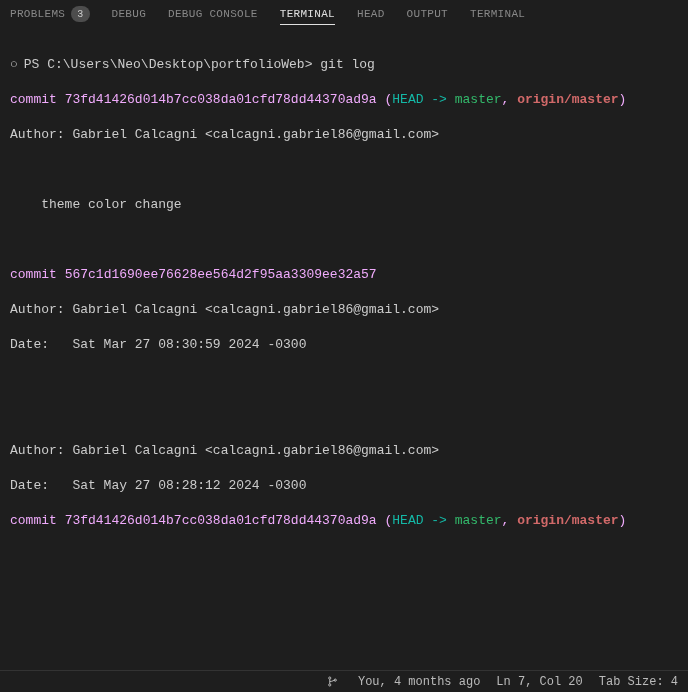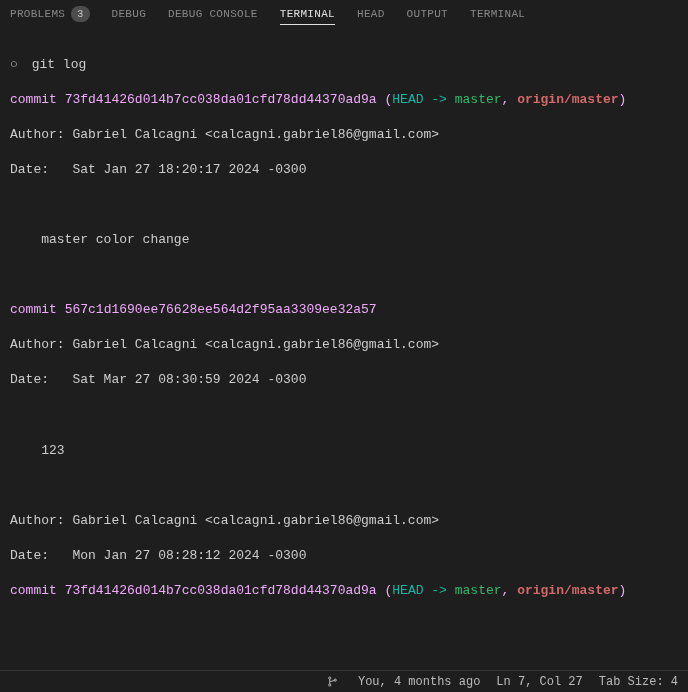--- a/index.html
+++ b/index.html
@@ -97,35 +97,33 @@
   </div>
   <div class="tab">DEBUG</div>
   <div class="tab">DEBUG CONSOLE</div>
   <div class="tab active">TERMINAL</div>
   <div class="tab">HEAD</div>
   <div class="tab">OUTPUT</div>
   <div class="tab">TERMINAL</div>
 </div>
 
 <div class="terminal-body">
-<div class="prompt-line"><span class="prompt-caret">○</span><span> </span><span class="cmd">git log</span></div>
+<div class="prompt-line"><span class="prompt-caret">○</span><span class="prompt-path">PS C:\Users\Neo\Desktop\portfolioWeb&gt;</span><span> </span><span class="cmd">git log</span></div>
 <span class="line"><span class="yellow">commit</span> <span class="yellow">73fd41426d014b7cc038da01cfd78dd44370ad9a</span> <span class="yellow">(</span><span class="cyan">HEAD -&gt; </span><span class="green">master</span><span class="yellow">, </span><span class="red">origin/master</span><span class="yellow">)</span></span>
 <span class="line white">Author: Gabriel Calcagni &lt;calcagni.gabriel86@gmail.com&gt;</span>
-<span class="line white">Date:   Sat Jan 27 18:20:17 2024 -0300</span>
 <span class="line"> </span>
-<span class="line white">    master color change</span>
+<span class="line white">    theme color change</span>
 <span class="line"> </span>
 <span class="line"><span class="yellow">commit</span> <span class="yellow">567c1d1690ee76628ee564d2f95aa3309ee32a57</span></span>
 <span class="line white">Author: Gabriel Calcagni &lt;calcagni.gabriel86@gmail.com&gt;</span>
 <span class="line white">Date:   Sat Mar 27 08:30:59 2024 -0300</span>
 <span class="line"> </span>
-<span class="line white">    123</span>
 <span class="line"> </span>
 <span class="line white">Author: Gabriel Calcagni &lt;calcagni.gabriel86@gmail.com&gt;</span>
-<span class="line white">Date:   Mon Jan 27 08:28:12 2024 -0300</span>
+<span class="line white">Date:   Sat May 27 08:28:12 2024 -0300</span>
 <span class="line"><span class="yellow">commit</span> <span class="yellow">73fd41426d014b7cc038da01cfd78dd44370ad9a</span> <span class="yellow">(</span><span class="cyan">HEAD -&gt; </span><span class="green">master</span><span class="yellow">, </span><span class="red">origin/master</span><span class="yellow">)</span></span>
 
 
 
 
 
 
 
 
 
@@ -145,18 +143,18 @@
   <div class="status-item">
     <svg class="branch-icon" viewBox="0 0 16 16" fill="none" stroke="#bbbbbb" stroke-width="1.4">
       <circle cx="4" cy="3" r="1.6"></circle>
         <circle cx="4" cy="13" r="1.6"></circle>
         <circle cx="12" cy="6" r="1.6"></circle>
       <path d="M4 4.6v6.8M4 8c5 0 5-2 8-2"></path>
     </svg>
     <span>You, 4 months ago</span>
   </div>
   <div class="status-item">
-    <span>Ln 7, Col 27</span>
+    <span>Ln 7, Col 20</span>
   </div>
   <div class="status-item">
     <span>Tab Size: 4</span>
   </div>
 </div>
 
 </body></html>

